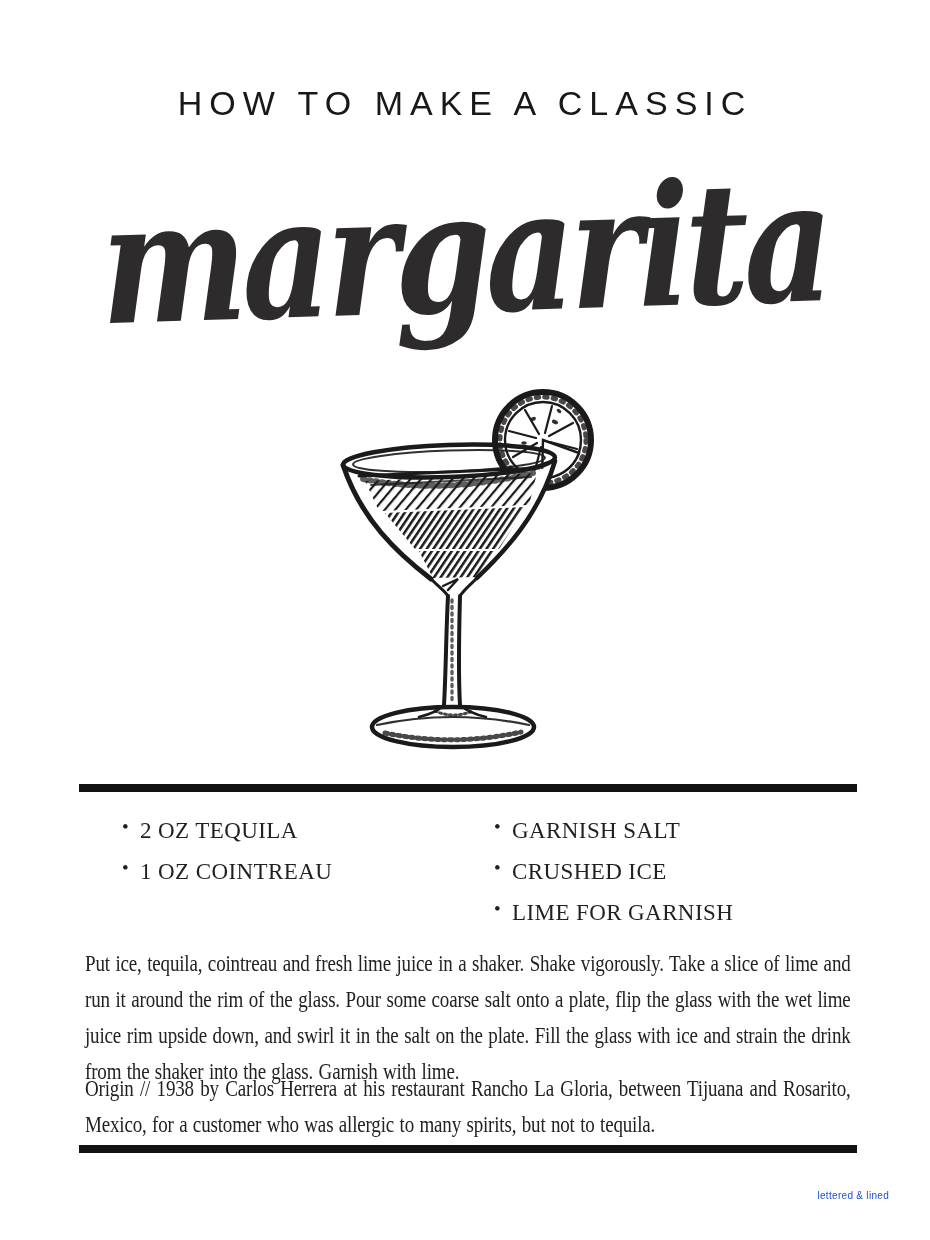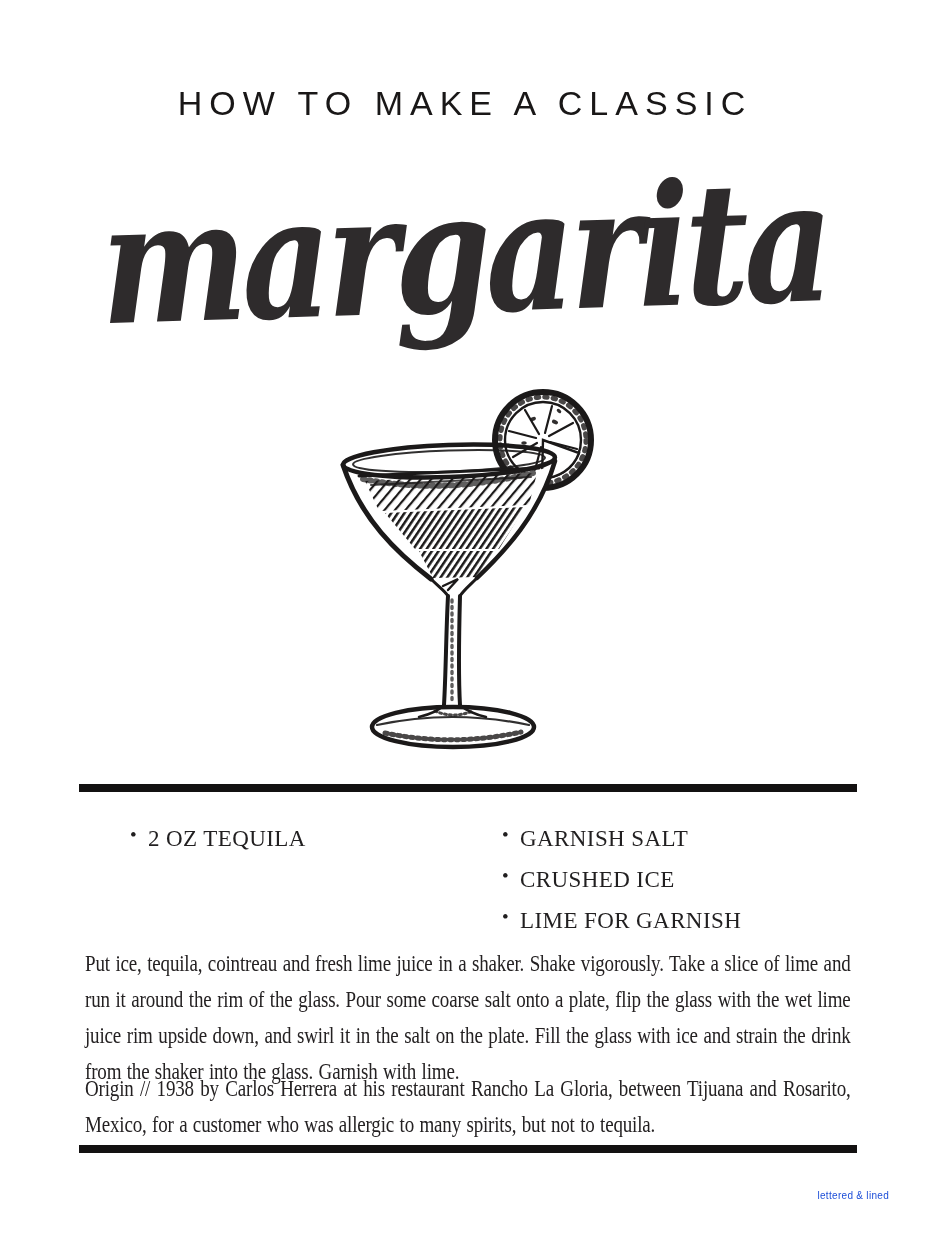--- a/index.html
+++ b/index.html
@@ -43,21 +43,21 @@
   
   .bar{
     position:absolute;left:79px;width:778px;height:8px;
     background:#131111;
   }
   .bar-top{top:784px;}
   .bar-bottom{top:1145px;}
   
   .ing-col{
     position:absolute;top:808px;
-    margin:8px;padding:0;list-style:none;
+    margin:0;padding:0;list-style:none;
     font-size:23px;
     line-height:37px;
     letter-spacing:0.4px;
     color:#211f20;
     white-space:nowrap;
   }
   .ing-col.left{left:122px;}
   .ing-col.right{left:494px;}
   .blt{
     display:inline-block;
@@ -161,20 +161,21 @@
       <path d="M 84 344 Q 159 328 236 344" stroke-width="2.2" opacity="0.9"></path>
       <path d="M 92 352 Q 160 366 228 351" stroke-width="5" stroke-dasharray="2.5 4" opacity="0.8"></path>
       <path d="M 142 330 Q 160 338 180 330" stroke-width="3" stroke-dasharray="2 3" opacity="0.8"></path>
     </g>
   </svg>
 
   <div class="bar bar-top"></div>
 
   <ul class="ing-col left">
     <li><span class="blt">•</span><span>2 OZ  TEQUILA</span></li>
+    <li><span class="blt">•</span><span>1 OZ COINTREAU</span></li>
   </ul>
 
   <ul class="ing-col right">
     <li><span class="blt">•</span><span>GARNISH SALT</span></li>
     <li><span class="blt">•</span><span>CRUSHED ICE</span></li>
     <li><span class="blt">•</span><span>LIME FOR GARNISH</span></li>
   </ul>
 
   <p class="body-text instructions">Put ice, tequila, cointreau and fresh lime juice in a shaker. Shake vigorously. Take a slice of lime and run it around the rim of the glass. Pour some coarse salt onto a plate, flip the glass with the wet lime juice rim upside down, and swirl it in the salt on the plate. Fill the glass with ice and strain the drink from the shaker into the glass.  Garnish with lime.</p>
 

